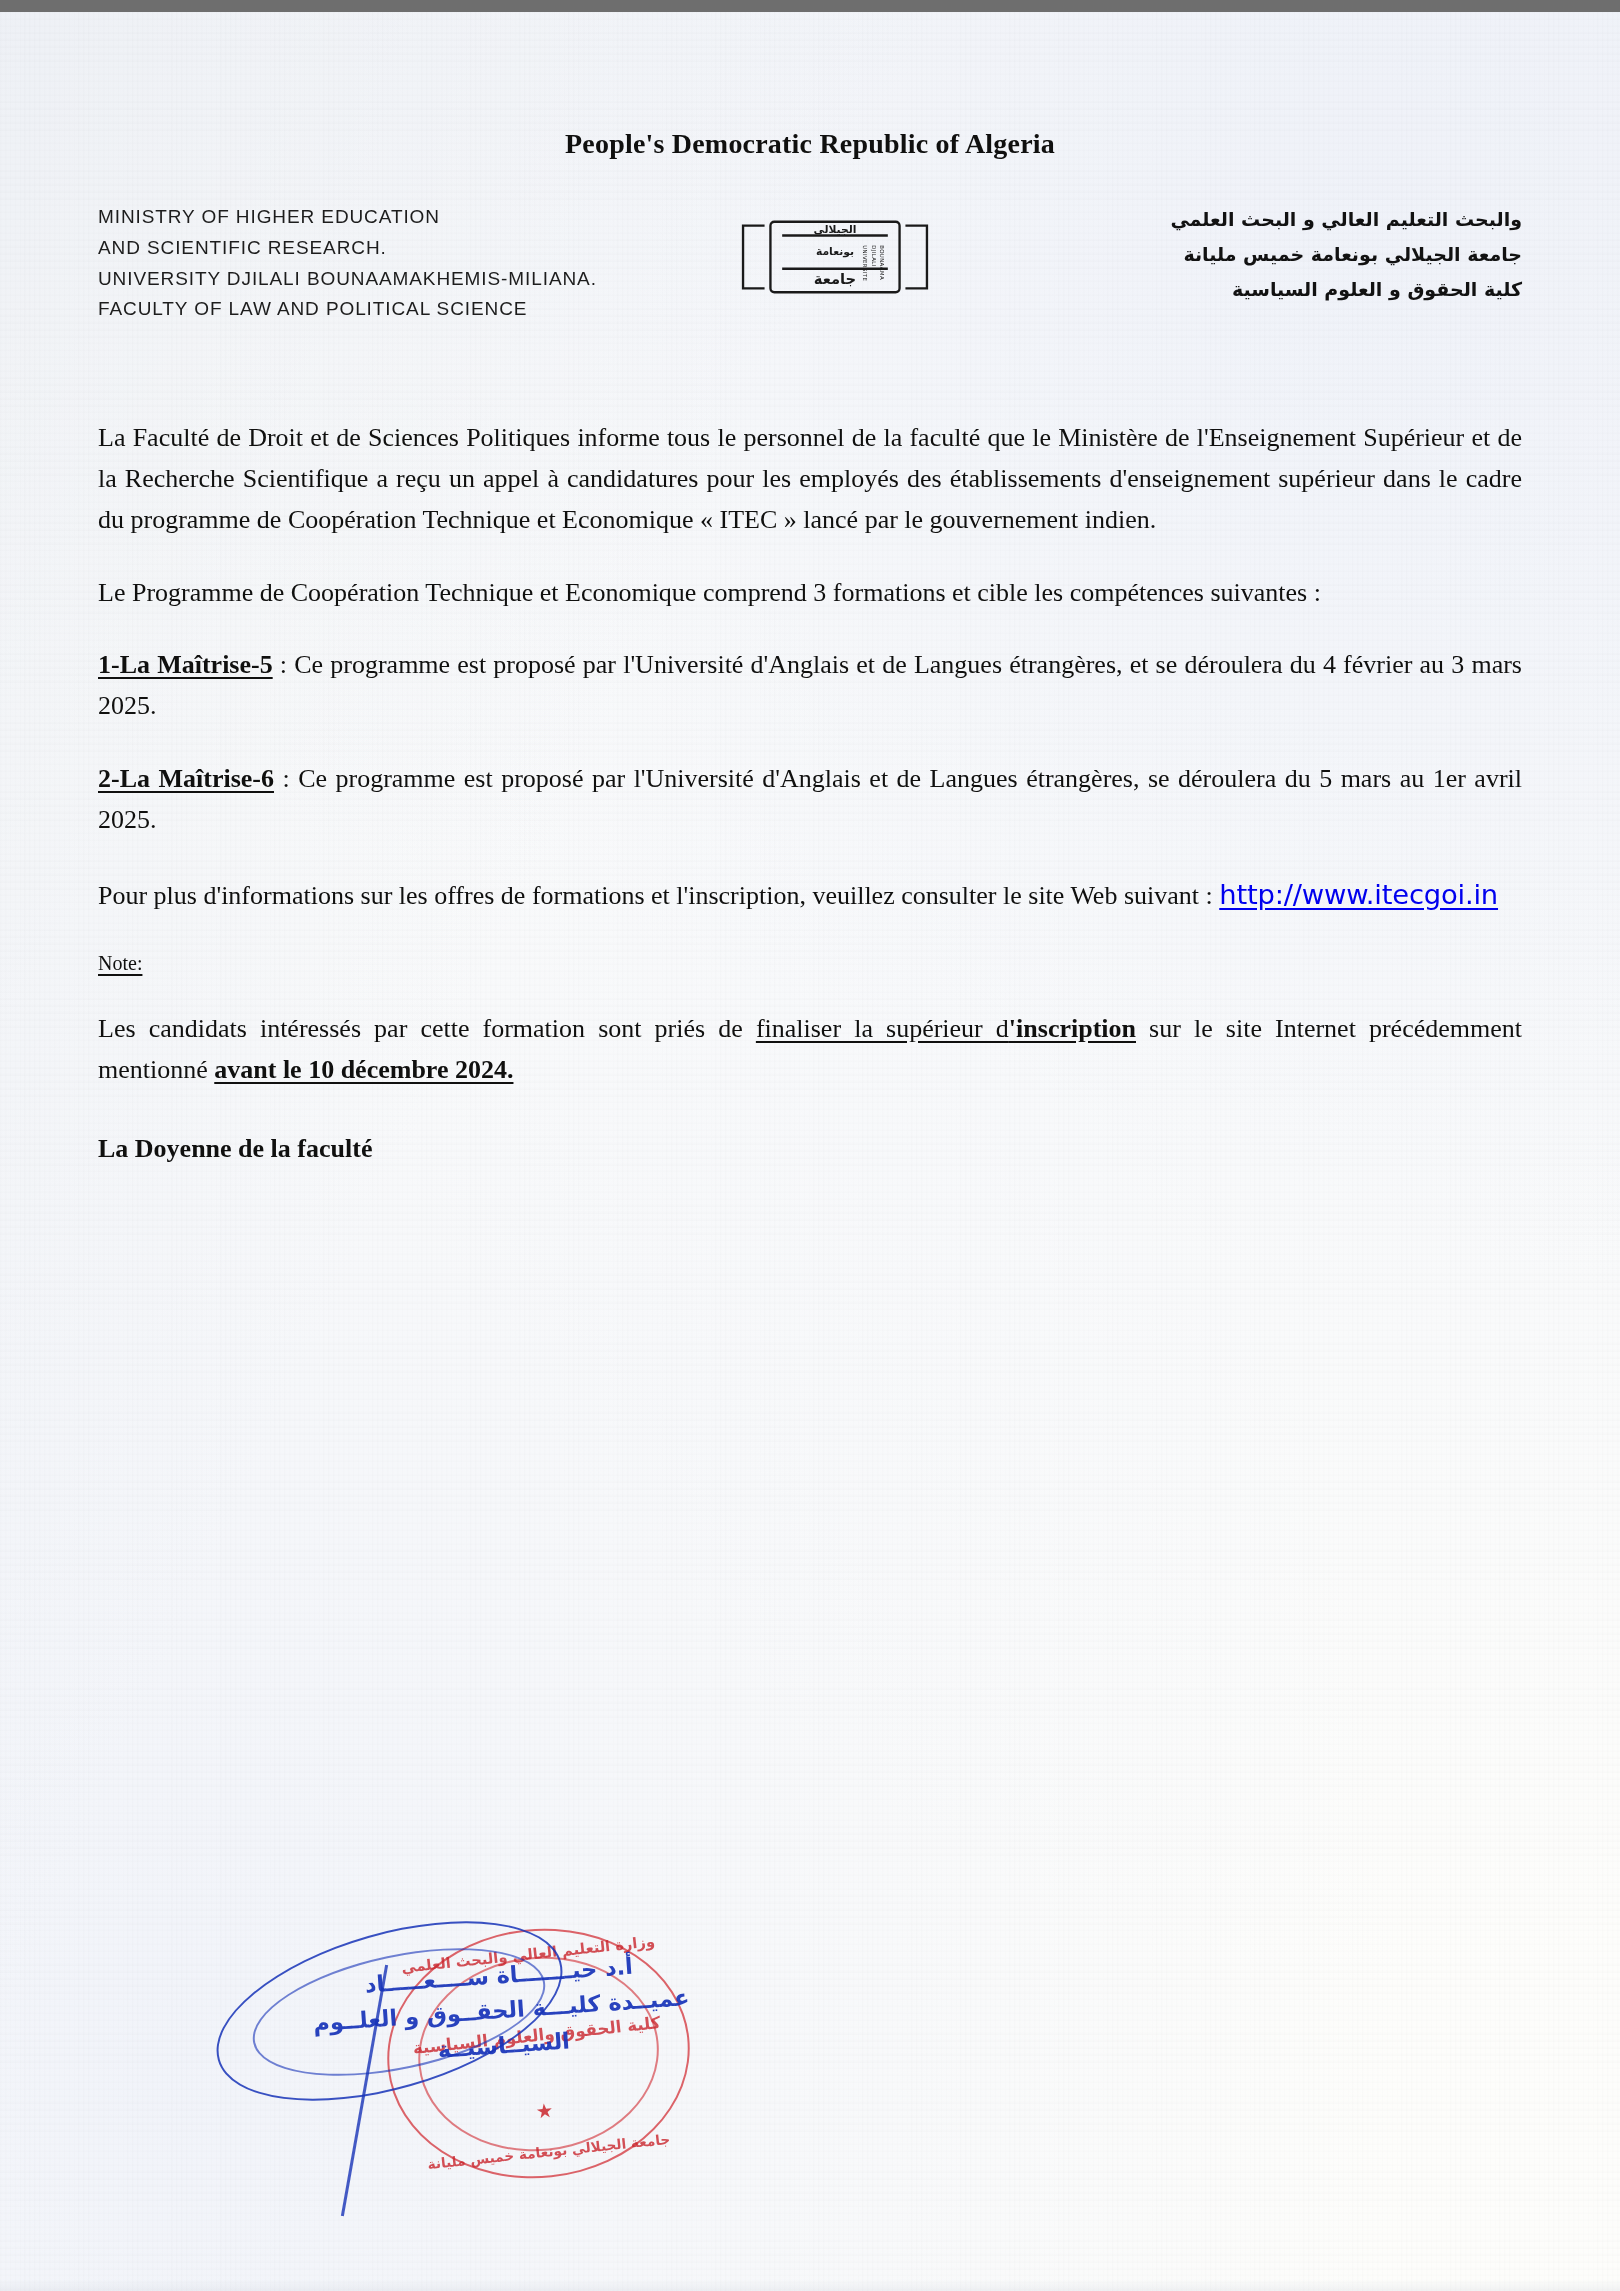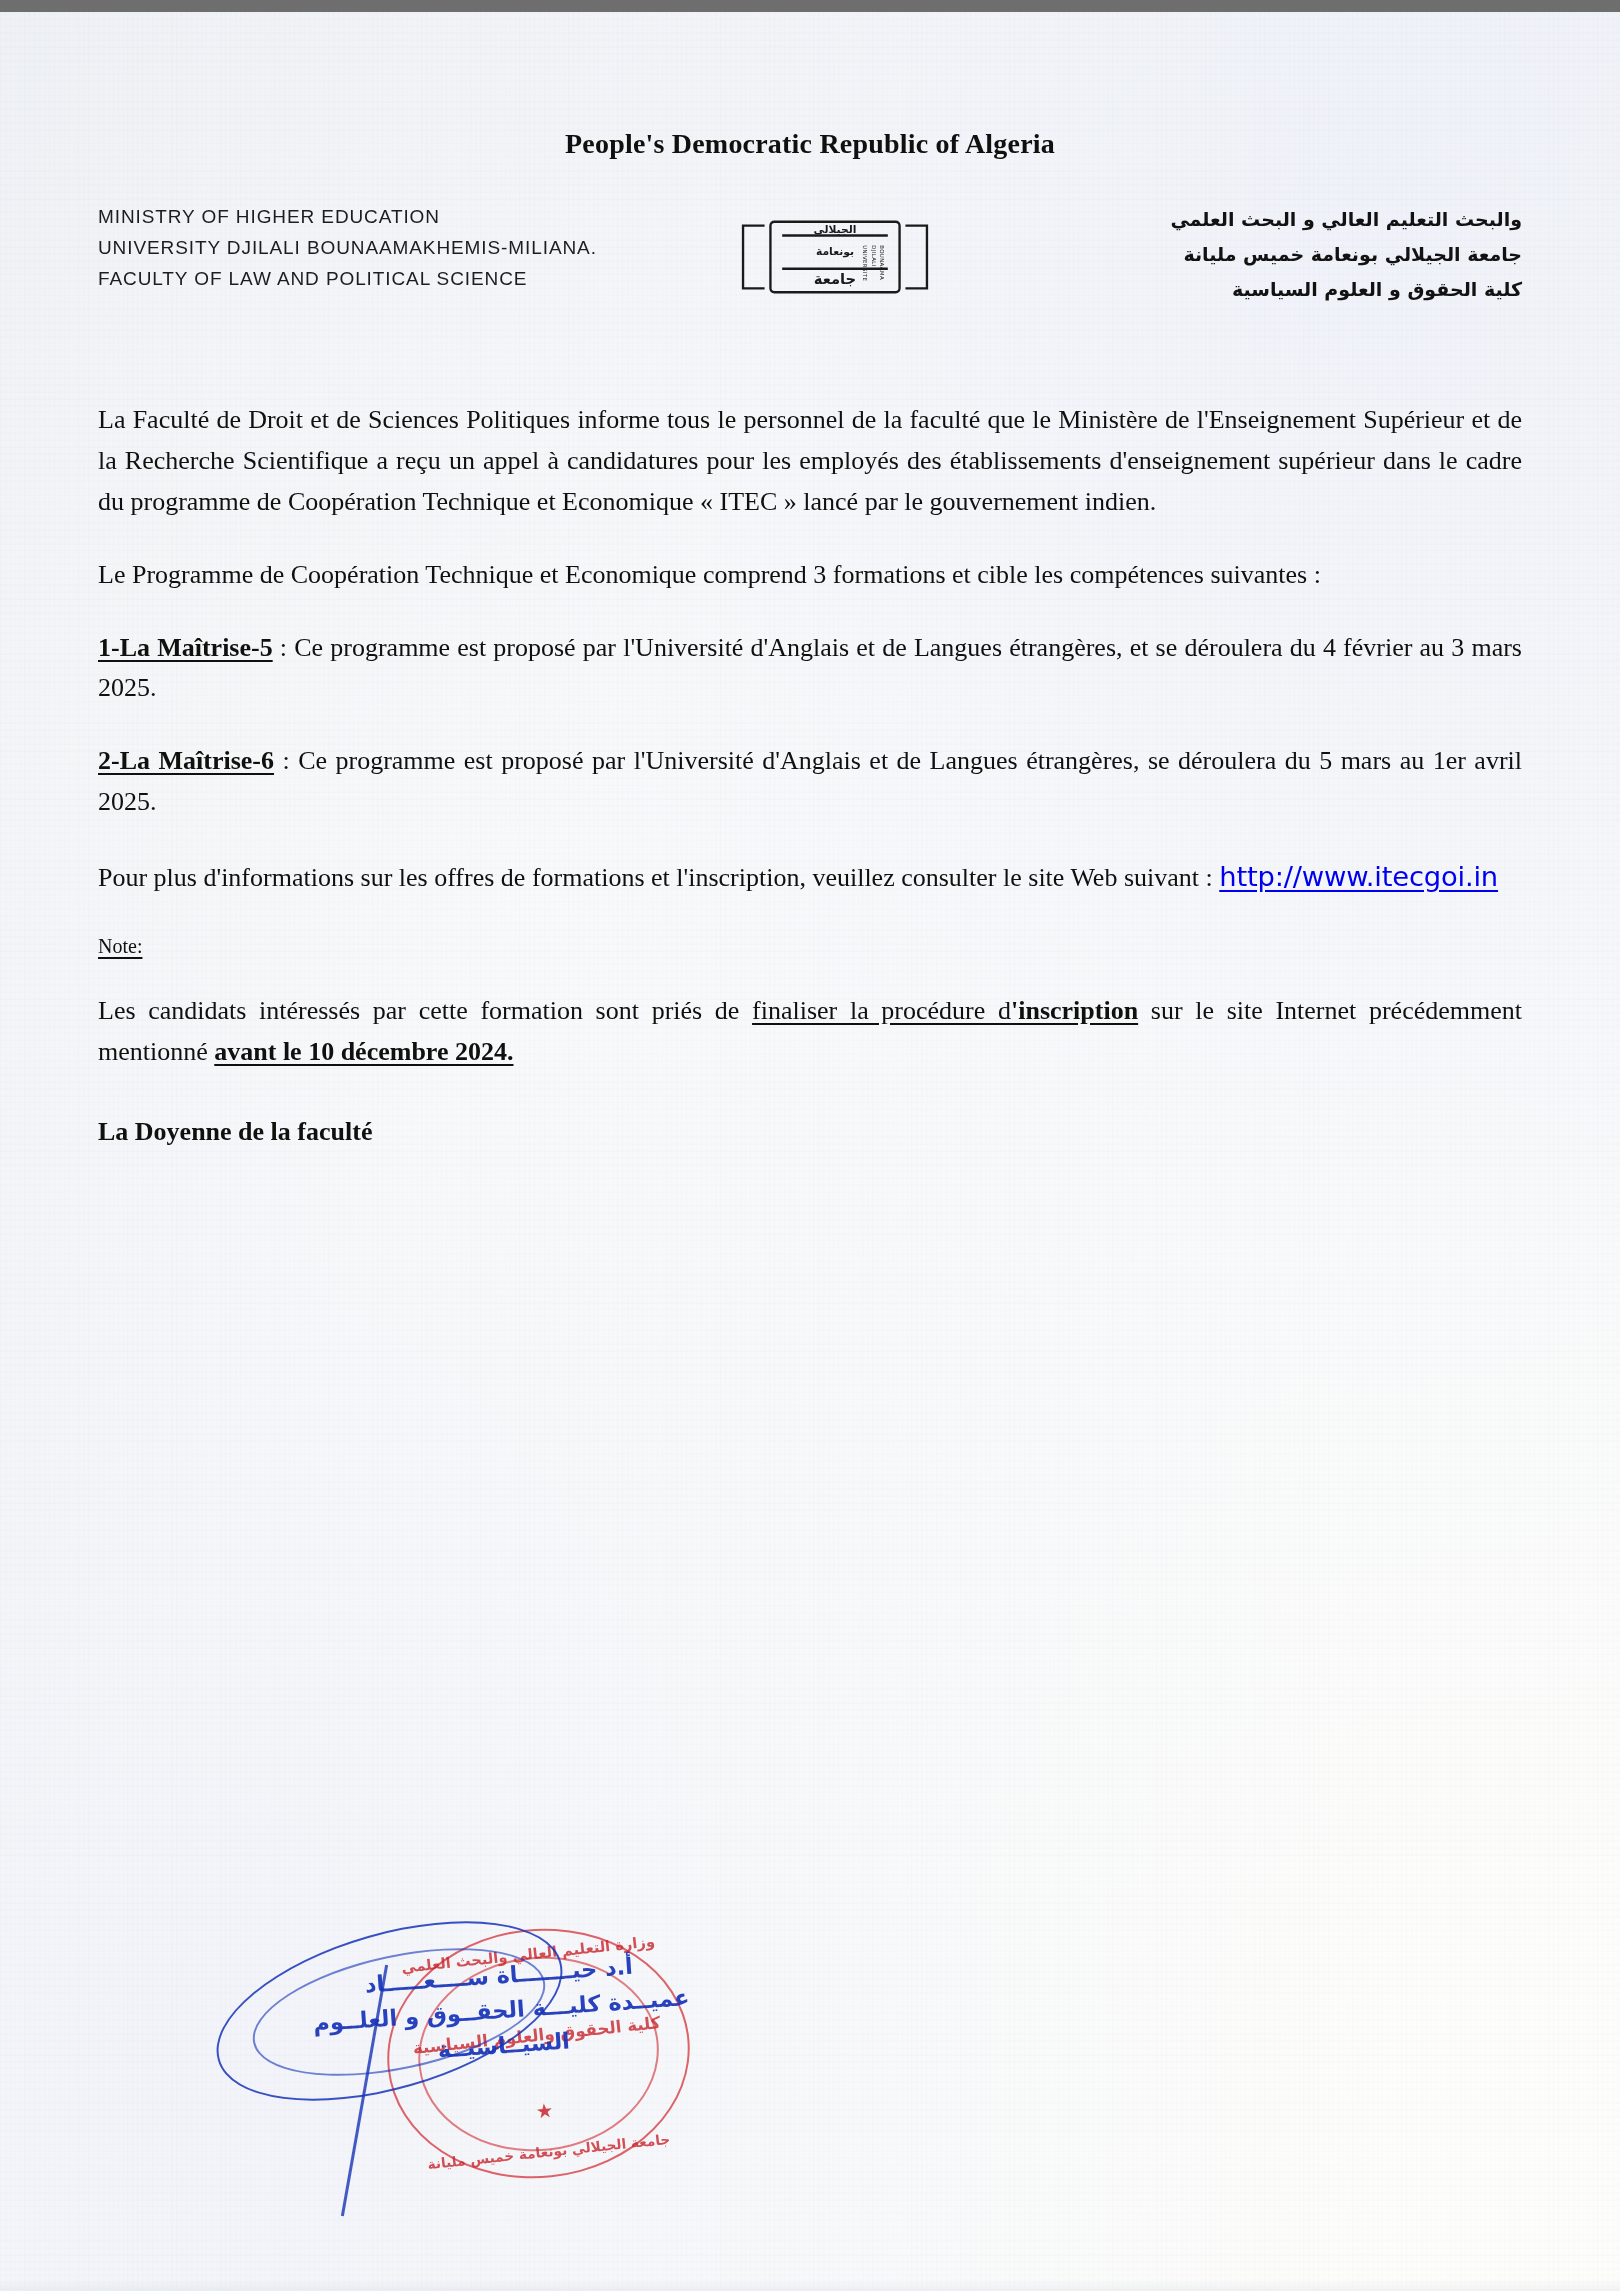--- a/index.html
+++ b/index.html
@@ -250,20 +250,21 @@
 <div class="page">
 
   <div class="content">
 
     <div class="top-title">People's Democratic Republic of Algeria</div>
 
     <div class="header-row">
 
       <div class="header-left">
         <div>MINISTRY OF HIGHER EDUCATION</div>
+        <div>AND SCIENTIFIC RESEARCH.</div>
         <div>UNIVERSITY DJILALI BOUNAAMAKHEMIS-MILIANA.</div>
         <div>FACULTY OF LAW AND POLITICAL SCIENCE</div>
       </div>
 
       <div class="logo-wrap">
         <div class="logo">
           <svg viewBox="0 0 200 92" width="196" height="90" aria-hidden="true">
             <g fill="none" stroke="#1a1a1a" stroke-width="2.4">
               <path d="M28 14 L6 14 L6 78 L28 78"></path>
               <path d="M172 14 L194 14 L194 78 L172 78"></path>
@@ -302,21 +303,21 @@
 
       <p class="para"><span class="lbl">1-La Maîtrise-5</span><span> : Ce programme est proposé par l'Université d'Anglais et de Langues étrangères, et se déroulera du 4 février au 3 mars 2025.</span></p>
 
       <p class="para"><span class="lbl">2-La Maîtrise-6</span><span> : Ce programme est proposé par l'Université d'Anglais et de Langues étrangères, se déroulera du 5 mars au 1er avril 2025.</span></p>
 
 
       <p class="para"><span> Pour plus d'informations sur les offres de formations et l'inscription, veuillez consulter le site Web suivant : </span><a class="url" href="#">http://www.itecgoi.in</a></p>
 
       <p class="note-label">Note:</p>
 
-      <p class="para"><span>Les candidats intéressés par cette formation sont priés de </span><span class="u-thin">finaliser la procédure d</span><span class="u-bold">'inscription</span><span> sur le site Internet précédemment mentionné </span><span class="u-bold">avant le 10 décembre 2024.</span></p>
+      <p class="para"><span>Les candidats intéressés par cette formation sont priés de </span><span class="u-thin">finaliser la supérieur d</span><span class="u-bold">'inscription</span><span> sur le site Internet précédemment mentionné </span><span class="u-bold">avant le 10 décembre 2024.</span></p>
 
       <p class="signoff">La Doyenne de la faculté</p>
 
     </div>
 
   </div>
 
   <div class="stamps">
 
     <div class="round-stamp">

